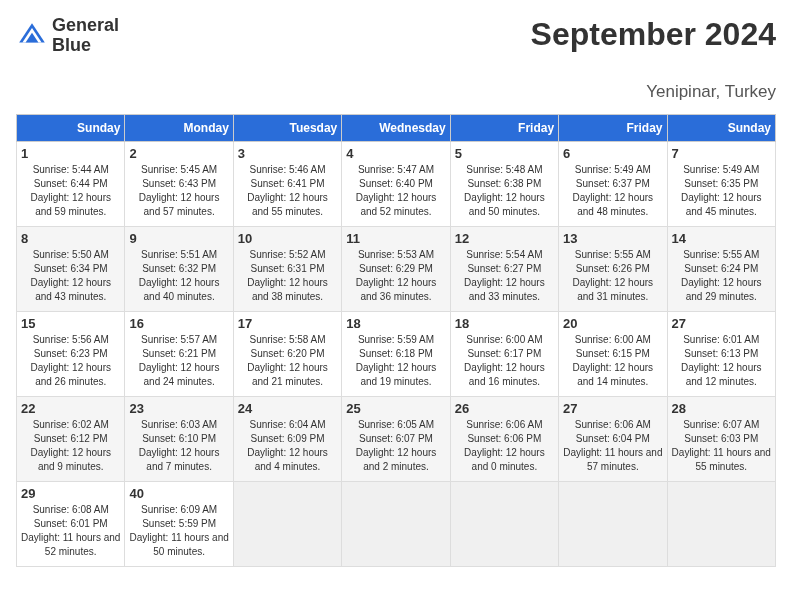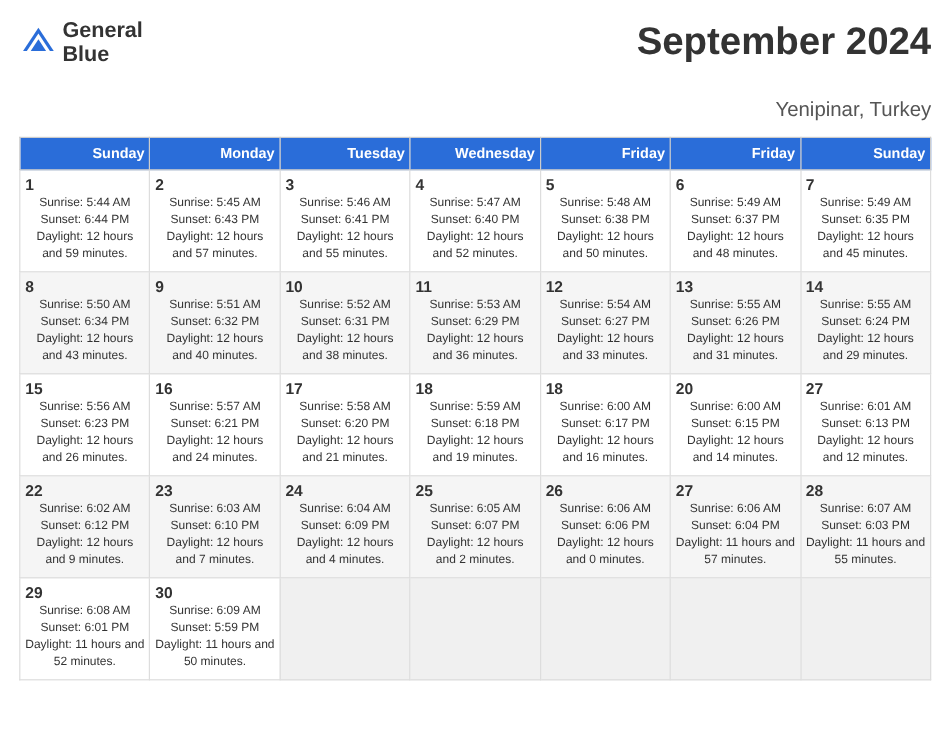--- a/index.html
+++ b/index.html
@@ -354,21 +354,21 @@
       <tr>
         <td>
         <span class="day-num">29</span>
         <div class="day-info">
           Sunrise: 6:08 AM<br>
           Sunset: 6:01 PM<br>
           Daylight: 11 hours and 52 minutes.
         </div>
       </td>
         <td>
-        <span class="day-num">30</span>
+        <span class="day-num">40</span>
         <div class="day-info">
           Sunrise: 6:09 AM<br>
           Sunset: 5:59 PM<br>
           Daylight: 11 hours and 50 minutes.
         </div>
       </td>
         <td class="empty"></td>
         <td class="empty"></td>
         <td class="empty"></td>
         <td class="empty"></td>

